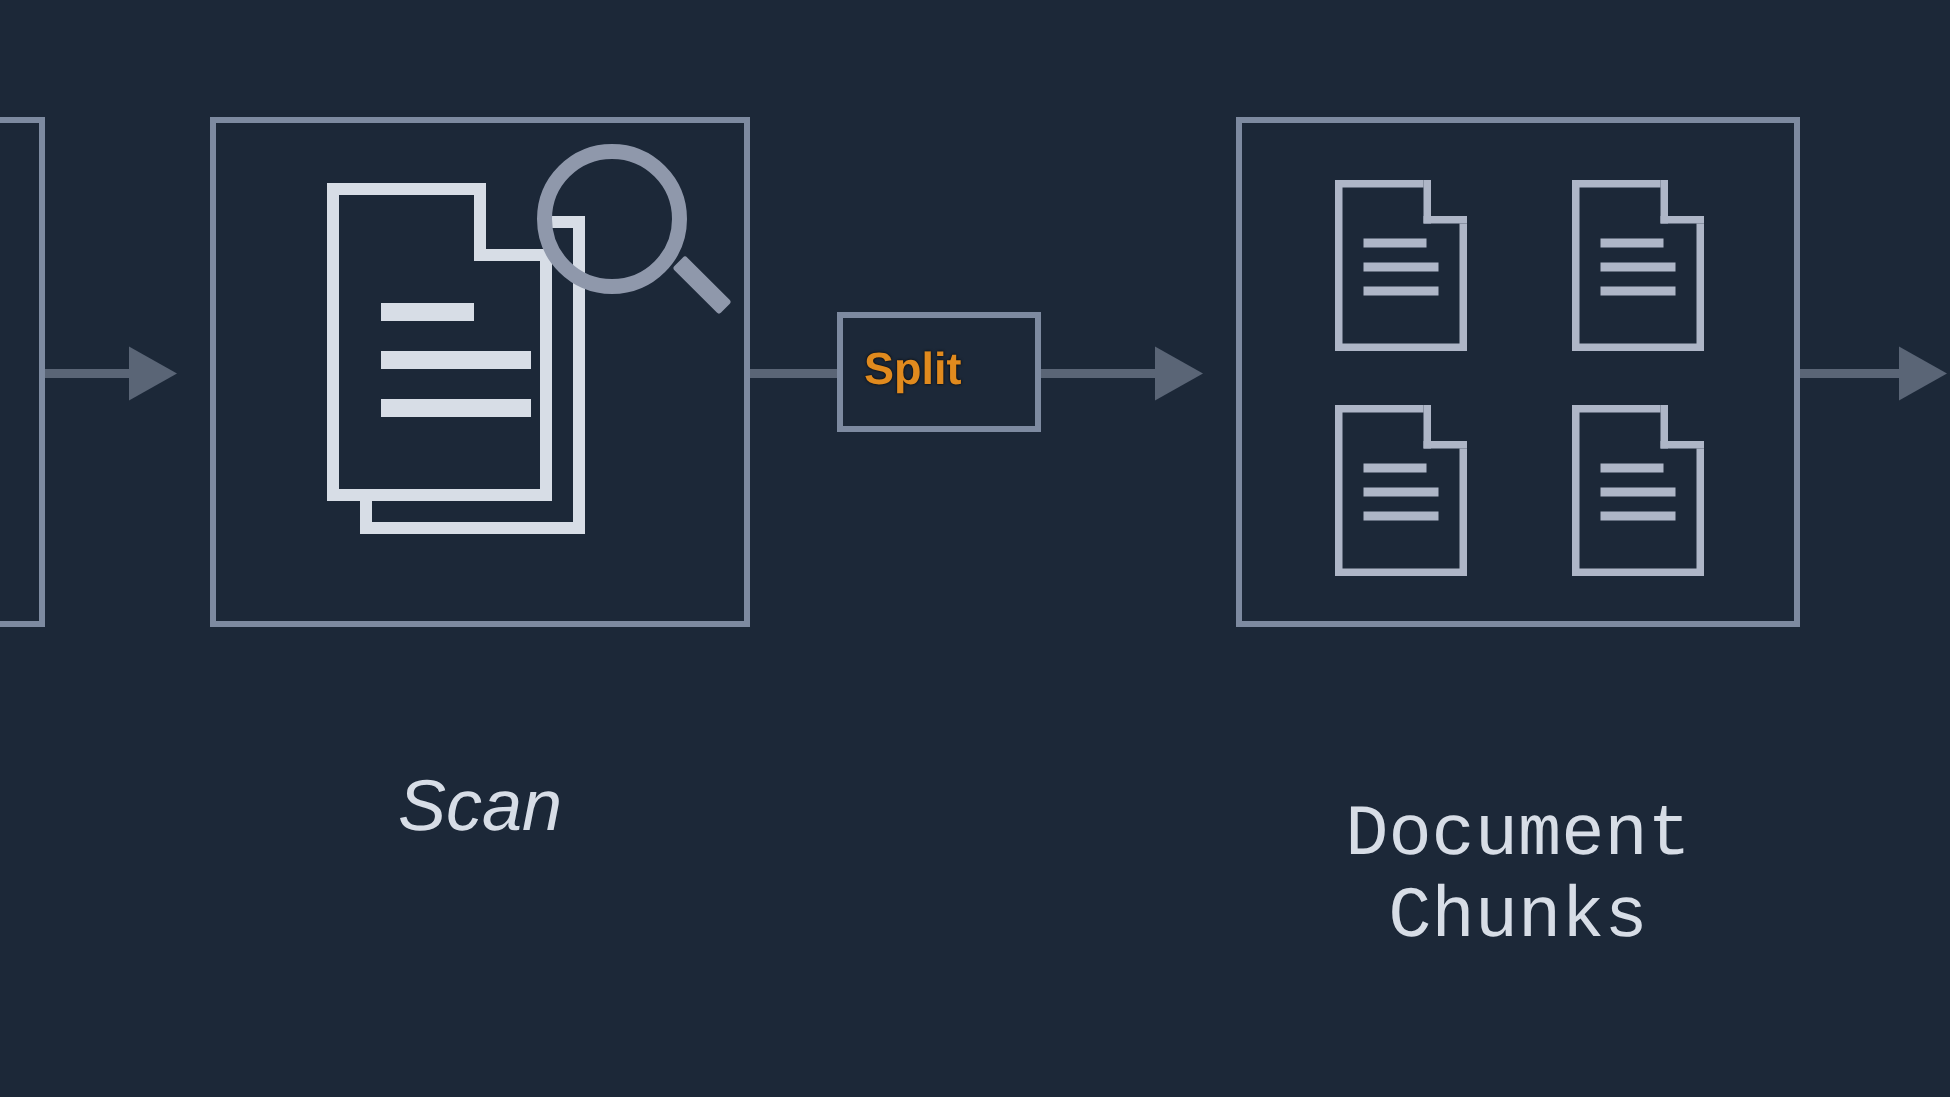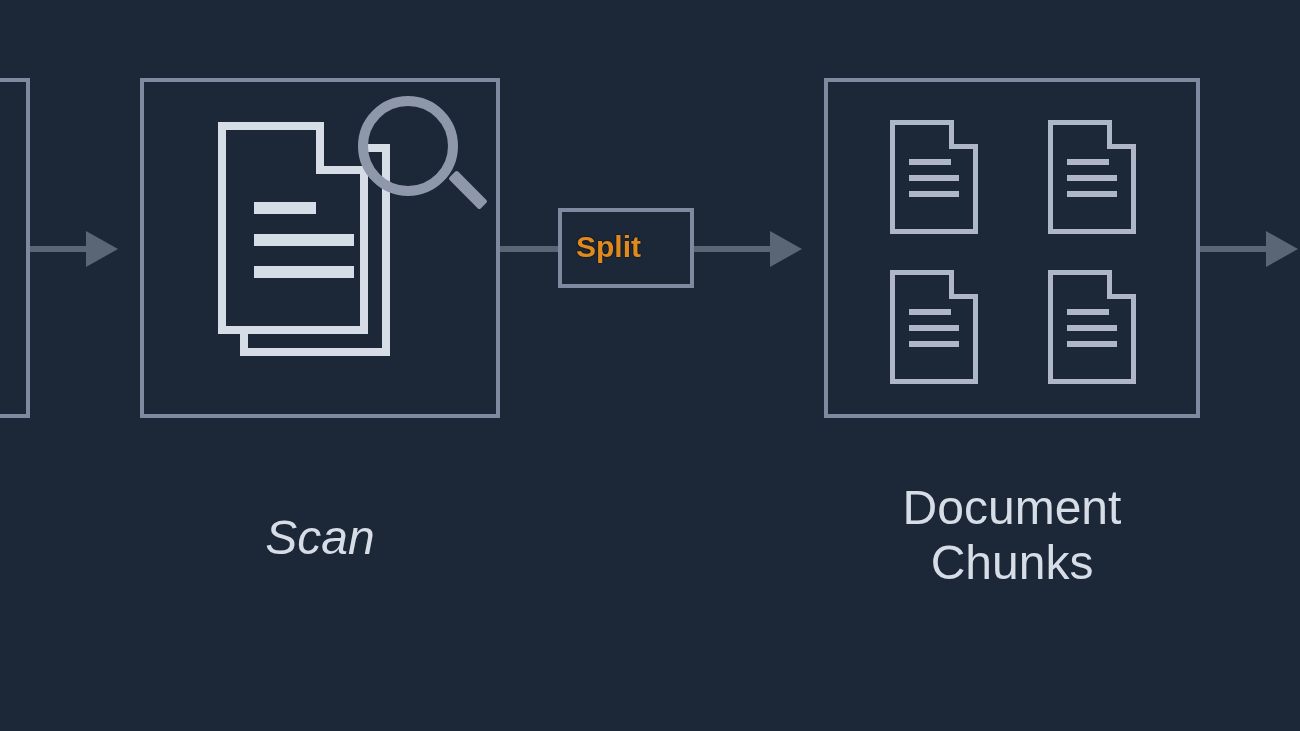--- a/index.html
+++ b/index.html
@@ -162,18 +162,18 @@
       <div class="bar b1"></div>
         <div class="bar b2"></div>
         <div class="bar b3"></div>
     </div>
     <div class="mini-doc" style="left:220px; top:188px;">
       <div class="bar b1"></div>
         <div class="bar b2"></div>
         <div class="bar b3"></div>
     </div>
   </div>
-  <div class="label" style="left:832px; top:480px;">Document Chunks</div>
+  <div class="label" style="left:832px; top:530px;font-family:Liberation Mono, monospace;">Document Chunks</div>
 
   <div class="arrow-line" style="left:1200px; top:246px; width:70px;"></div>
   <div class="arrow-head" style="left:1266px; top:231px;"></div>
 
 </div>
 
 </body></html>

